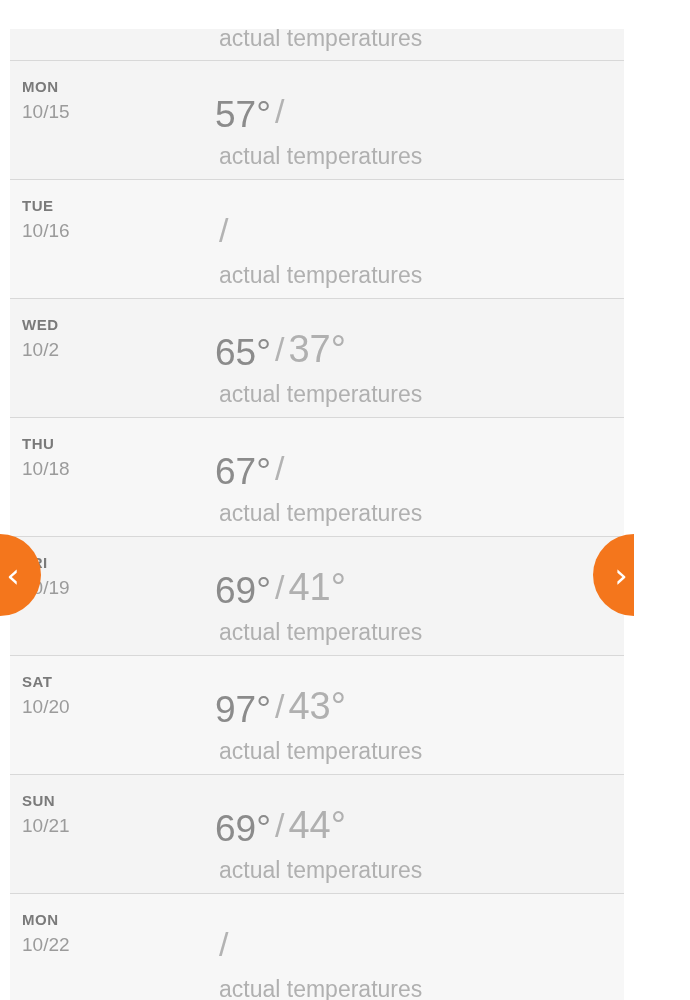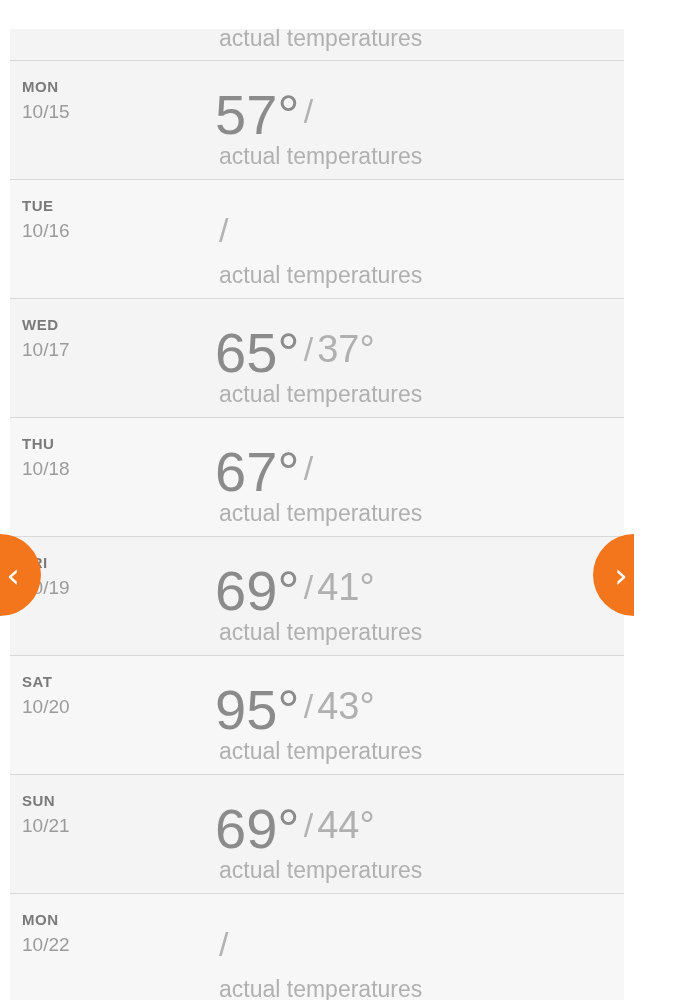--- a/index.html
+++ b/index.html
@@ -82,21 +82,21 @@
 
   .temps {
     position: absolute;
     left: 205px;
     top: 6px;
     display: flex;
     align-items: flex-end;
     height: 80px;
   }
   .temp-high {
-    font-size: 56px;
+    font-size: 37px;
     color: #8b8b8b;
     line-height: 64px;
     font-weight: normal;
   }
   .temp-sep {
     font-size: 34px;
     color: #b3b3b3;
     line-height: 64px;
     padding: 0 4px 4px 4px;
   }
@@ -197,21 +197,21 @@
       <div class="day-label">TUE</div>
       <div class="day-date">10/16</div>
       <div class="temps">
         <span class="temp-sep">/</span>
       </div>
       <div class="actual-label">actual temperatures</div>
     </div>
 
     <div class="day-row">
       <div class="day-label">WED</div>
-      <div class="day-date">10/17</div>
+      <div class="day-date">10/2</div>
       <div class="temps">
         <span class="temp-high">65°</span>
         <span class="temp-sep">/</span>
         <span class="temp-low">37°</span>
       </div>
       <div class="actual-label">actual temperatures</div>
     </div>
 
     <div class="day-row alt">
       <div class="day-label">THU</div>
@@ -231,21 +231,21 @@
         <span class="temp-sep">/</span>
         <span class="temp-low">41°</span>
       </div>
       <div class="actual-label">actual temperatures</div>
     </div>
 
     <div class="day-row alt">
       <div class="day-label">SAT</div>
       <div class="day-date">10/20</div>
       <div class="temps">
-        <span class="temp-high">95°</span>
+        <span class="temp-high">97°</span>
         <span class="temp-sep">/</span>
         <span class="temp-low">43°</span>
       </div>
       <div class="actual-label">actual temperatures</div>
     </div>
 
     <div class="day-row">
       <div class="day-label">SUN</div>
       <div class="day-date">10/21</div>
       <div class="temps">

